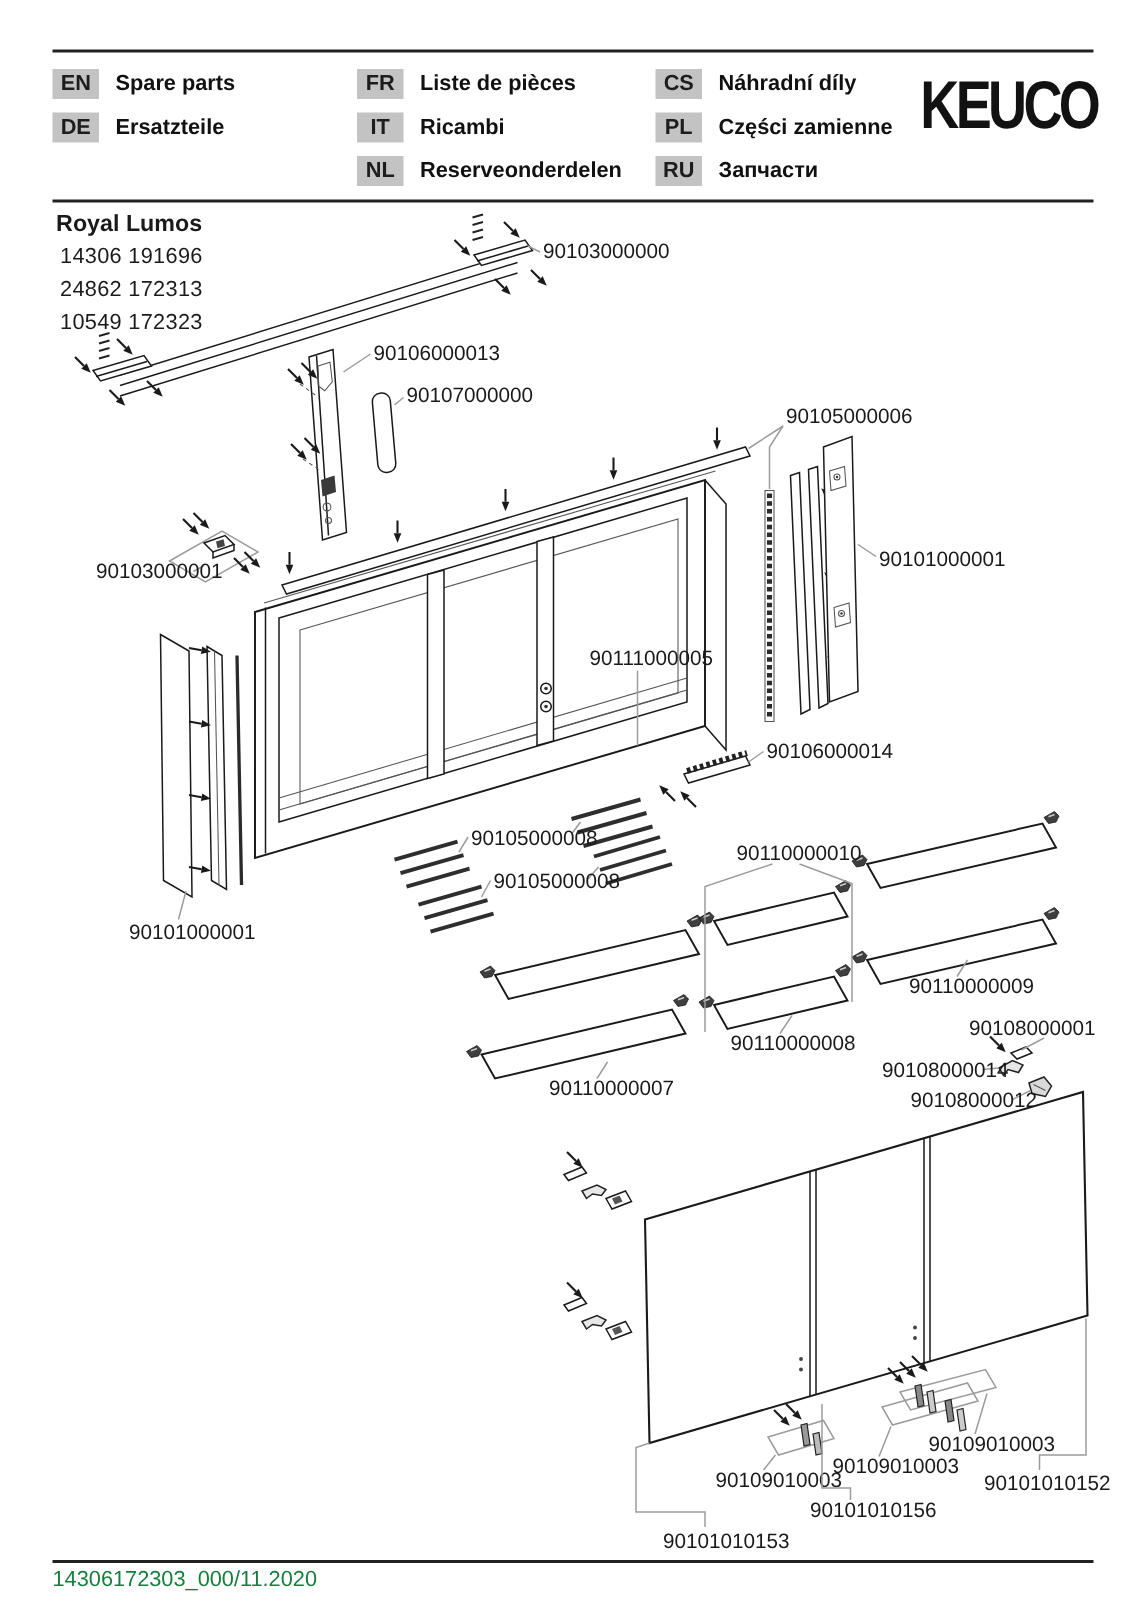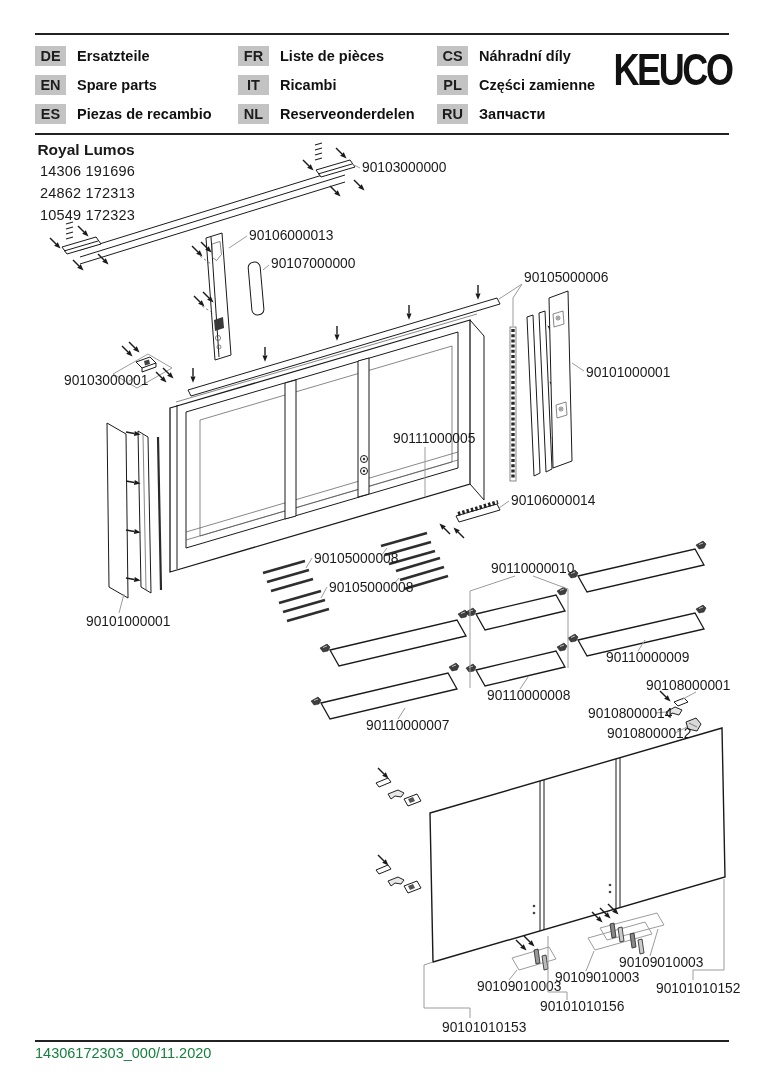--- a/index.html
+++ b/index.html
@@ -27,30 +27,26 @@
 </style>
 </head>
 <body>
 
 <div id="page">
 
   <div class="rule" style="top:33px"></div>
 
   <div class="lang-col" style="left:35px">
     <div class="lang-row">
+      <span class="badge">EN</span>
+      <span class="lang-label">Spare parts</span>
+    </div>
+    <div class="lang-row">
       <span class="badge">DE</span>
       <span class="lang-label">Ersatzteile</span>
-    </div>
-    <div class="lang-row">
-      <span class="badge">EN</span>
-      <span class="lang-label">Spare parts</span>
-    </div>
-    <div class="lang-row">
-      <span class="badge">ES</span>
-      <span class="lang-label">Piezas de recambio</span>
     </div>
   </div>
   <div class="lang-col" style="left:437px">
     <div class="lang-row">
       <span class="badge">CS</span>
       <span class="lang-label">Náhradní díly</span>
     </div>
     <div class="lang-row">
       <span class="badge">PL</span>
       <span class="lang-label">Części zamienne</span>

